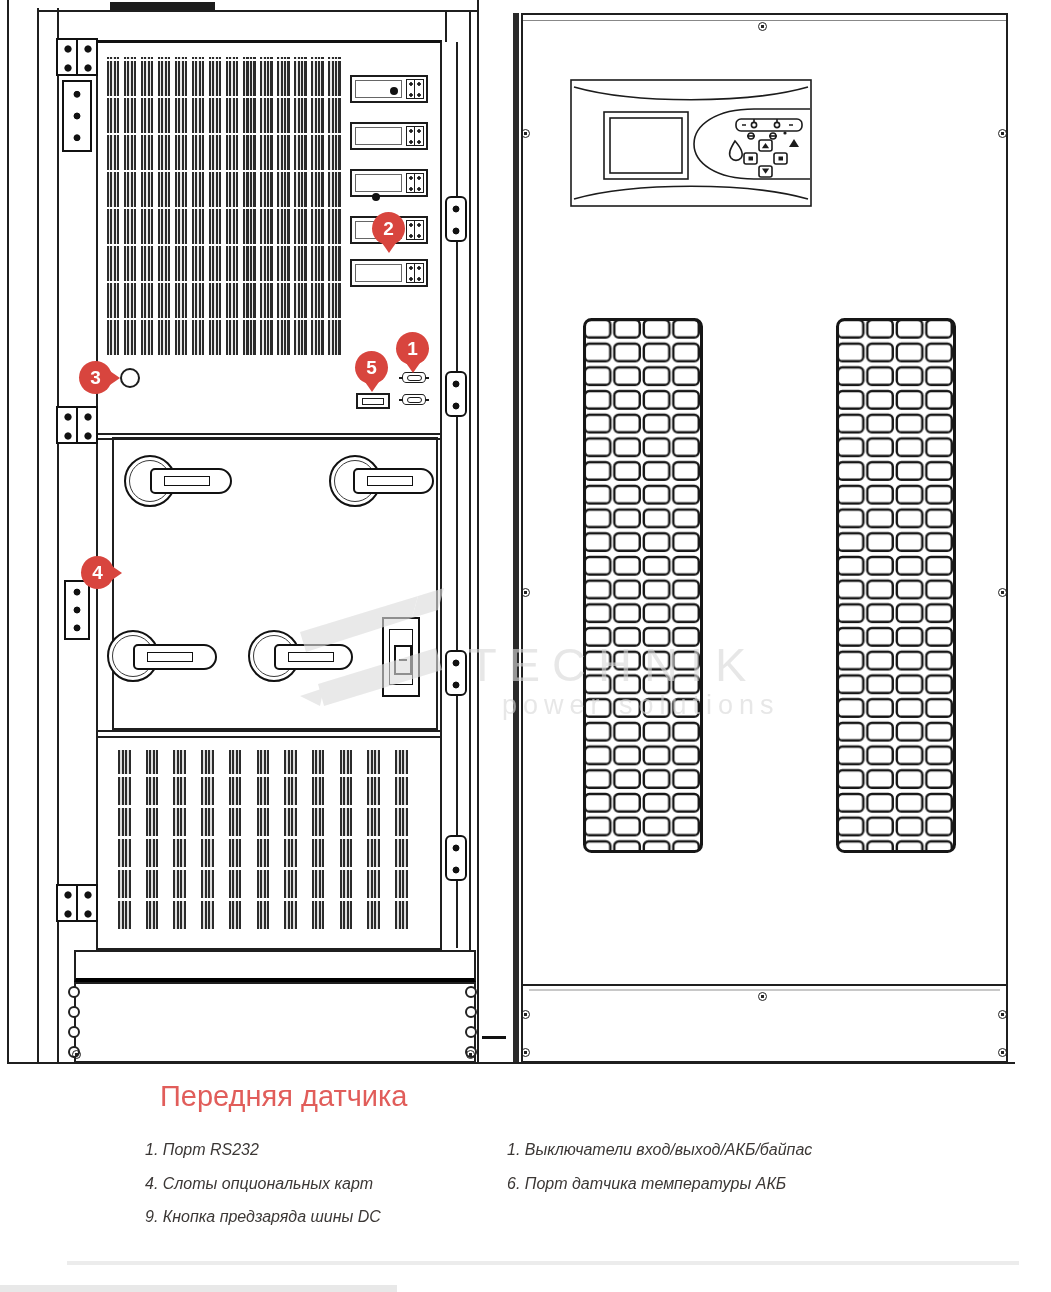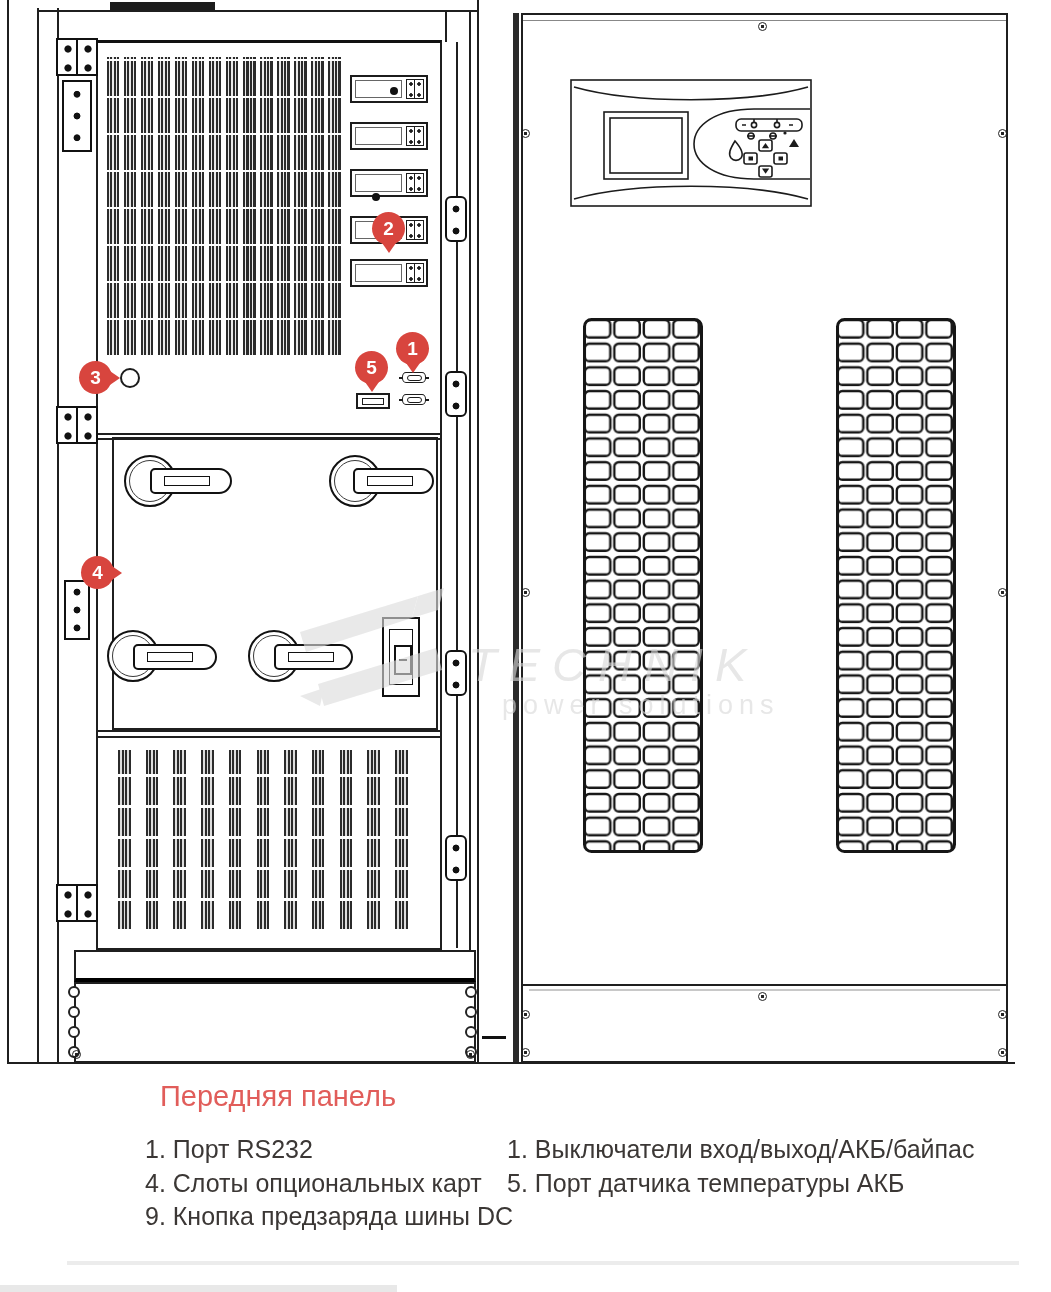--- a/index.html
+++ b/index.html
@@ -74,25 +74,25 @@
   .latchR{position:absolute;left:445px;width:22px;height:46px;border:2px solid #111;border-radius:6px;background-color:#fff;box-sizing:border-box;
     background-image:
       radial-gradient(circle at 50% 11px,#111 3px,transparent 3.8px),
       radial-gradient(circle at 50% 33px,#111 3px,transparent 3.8px);}
   .screw{position:absolute;width:9px;height:9px;border:1.5px solid #222;border-radius:50%;box-sizing:border-box;
       background:radial-gradient(#222 1.4px,transparent 1.9px);}
   .bump{position:absolute;width:12px;height:12px;border:2px solid #222;border-radius:50%;background:#fff;box-sizing:border-box;}
   
   .wm{position:absolute;z-index:5;color:#d9d9d9;opacity:.62;white-space:nowrap;pointer-events:none;}
   .wm1{left:468px;top:586px;font-size:47px;letter-spacing:18px;}
-  .wm2{left:468px;top:637px;font-size:47px;letter-spacing:12px;font-style:italic;}
+  .wm2{left:468px;top:637px;font-size:47px;letter-spacing:12px;}
   .wm3{left:470px;top:690px;font-size:27px;letter-spacing:6px;padding-left:32px;}
   
   .lgTitle{position:absolute;left:160px;top:1080px;font-size:29px;color:#e15d5a;}
-  .lgCol{position:absolute;top:1133px;font-size:25px;color:#3b3735;line-height:33.5px;}
+  .lgCol{position:absolute;top:1133px;font-size:16px;color:#3b3735;line-height:33.5px;font-style:italic;}
   .lgCol div{white-space:nowrap;}
   .c1{left:145px;} .c2{left:507px;}
   .rule{position:absolute;left:67px;top:1261px;width:952px;height:4px;background:#ececec;}
   .cutbar{position:absolute;left:0;top:1285px;width:397px;height:7px;background:#e8e8e8;}
 </style>
 </head>
 <body>
 
 <div class="stage">
 
@@ -253,26 +253,26 @@
     <g fill="#dcdcdc">
       <polygon points="4,48 122,12 116,34 10,68"></polygon>
       <polygon points="122,12 148,4 142,26 116,34"></polygon>
       <polygon points="28,122 146,86 140,64 22,100"></polygon>
       <polygon points="4,112 28,104 24,122"></polygon>
     </g>
   </svg>
   <div class="wm wm2">TECHNIK</div>
   <div class="wm wm3">power solutions</div>
 
-  <div class="lgTitle">Передняя панель</div>
+  <div class="lgTitle">Передняя датчика</div>
   <div class="lgCol c1">
     <div>1. Порт RS232</div>
     <div>4. Слоты опциональных карт</div>
     <div>9. Кнопка предзаряда шины DC</div>
   </div>
   <div class="lgCol c2">
     <div>1. Выключатели вход/выход/АКБ/байпас</div>
-    <div>5. Порт датчика температуры АКБ</div>
+    <div>6. Порт датчика температуры АКБ</div>
   </div>
 
   <div class="rule"></div>
   <div class="cutbar"></div>
 </div>
 
 </body></html>

